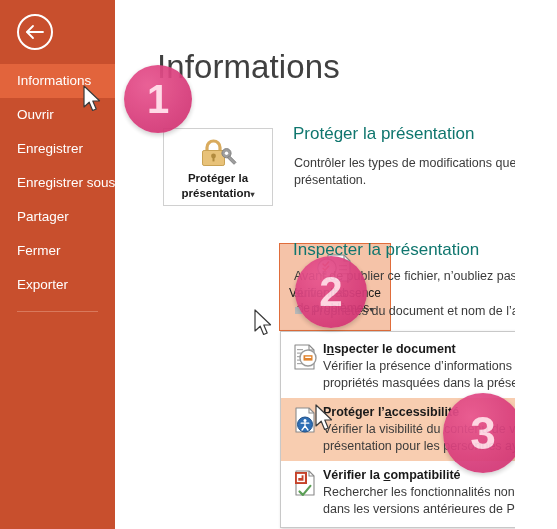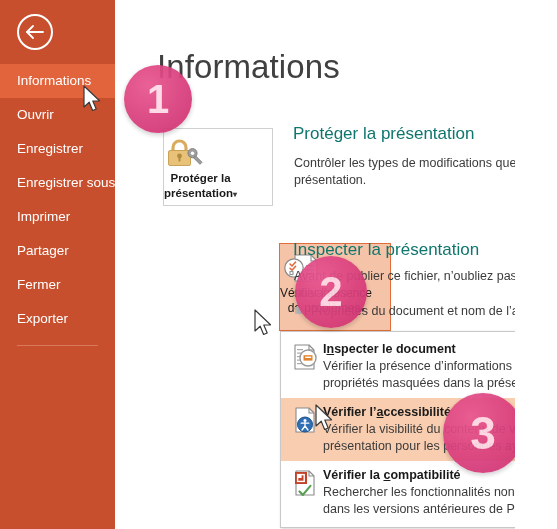--- a/index.html
+++ b/index.html
@@ -50,21 +50,21 @@
     white-space:nowrap;
   }
 
   
   .tile{
     position:absolute;
     width:110px;height:78px;
     border:1px solid #d0d0d0;
     box-sizing:border-box;
     background:#ffffff;
-    display:flex;flex-direction:column;align-items:flex-start;
+    display:flex;flex-direction:column;align-items:center;
     cursor:pointer;
   }
   .tile.active{background:#f5c3a8;border:1px solid #e06d3b;}
   .tile .tile-icon{margin-top:9px;height:30px;display:flex;align-items:center;justify-content:center;}
   .tile .tile-label{
     margin-top:3px;
     font-size:11.5px;color:#1a1a1a;
     text-align:center;line-height:15px;
     font-weight:700;
   }
@@ -134,21 +134,20 @@
         <path d="M9 2 L3 8 L9 14" fill="none" stroke="#ffffff" stroke-width="1.8" stroke-linecap="round" stroke-linejoin="round"></path>
         <path d="M3.2 8 H19" fill="none" stroke="#ffffff" stroke-width="1.8" stroke-linecap="round"></path>
       </svg>
     </div>
 
     <div class="nav">
       <div class="nav-item selected">Informations</div>
       <div class="nav-item">Ouvrir</div>
       <div class="nav-item">Enregistrer</div>
       <div class="nav-item">Enregistrer sous</div>
-      <div class="nav-item">Imprimer</div>
       <div class="nav-item">Partager</div>
       <div class="nav-item">Fermer</div>
       <div class="nav-item">Exporter</div>
 
       <div class="nav-sep"></div>
 
     </div>
   </div>
 
   <div class="main">
@@ -241,21 +240,21 @@
         <div class="menu-ico">
           <svg width="26" height="28" viewBox="0 0 26 28">
             <path d="M3 2 H16 L21 7 V26 H3 Z" fill="#ffffff" stroke="#8a8a8a" stroke-width="1.1" stroke-linejoin="round"></path>
             <path d="M16 2 V7 H21" fill="none" stroke="#8a8a8a" stroke-width="1.1" stroke-linejoin="round"></path>
             <circle cx="12" cy="18.5" r="7.5" fill="#2f6fb5" stroke="#1f4f88" stroke-width="1"></circle>
             <circle cx="12" cy="14.6" r="1.5" fill="#ffffff"></circle>
             <path d="M12 16.4 V20 M12 20 L9 24 M12 20 L15 24 M8.2 17.2 H15.8" stroke="#ffffff" stroke-width="1.3" stroke-linecap="round" fill="none"></path>
           </svg>
         </div>
         <div class="menu-txt">
-          <div class="menu-title"><span>Vérifier l’</span><u>a</u><span>ccessibilité</span></div>
+          <div class="menu-title"><span>Protéger l’</span><u>a</u><span>ccessibilité</span></div>
           <div class="menu-desc">
             <span>Vérifier la visibilité du contenu de votre</span><br>
             <span>présentation pour les personnes ayant du mal à lire.</span>
           </div>
         </div>
       </div>
 
       <div class="menu-item">
         <div class="menu-ico">
           <svg width="26" height="28" viewBox="0 0 26 28">

